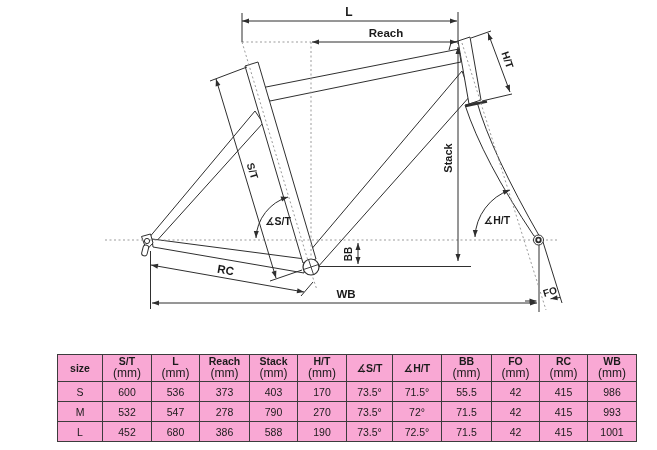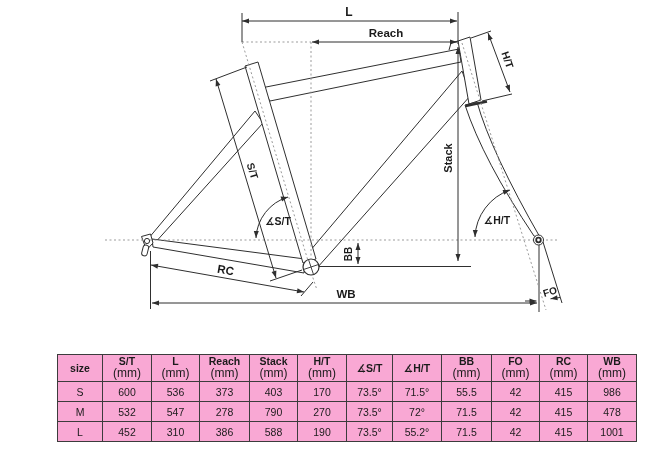--- a/index.html
+++ b/index.html
@@ -160,30 +160,30 @@
       <td>532</td>
       <td>547</td>
       <td>278</td>
       <td>790</td>
       <td>270</td>
       <td>73.5°</td>
       <td>72°</td>
       <td>71.5</td>
       <td>42</td>
       <td>415</td>
-      <td>478</td>
+      <td>993</td>
     </tr>
     <tr>
       <td>L</td>
       <td>452</td>
-      <td>310</td>
+      <td>680</td>
       <td>386</td>
       <td>588</td>
       <td>190</td>
       <td>73.5°</td>
-      <td>55.2°</td>
+      <td>72.5°</td>
       <td>71.5</td>
       <td>42</td>
       <td>415</td>
       <td>1001</td>
     </tr>
   </tbody>
 </table>
 
 </body></html>

